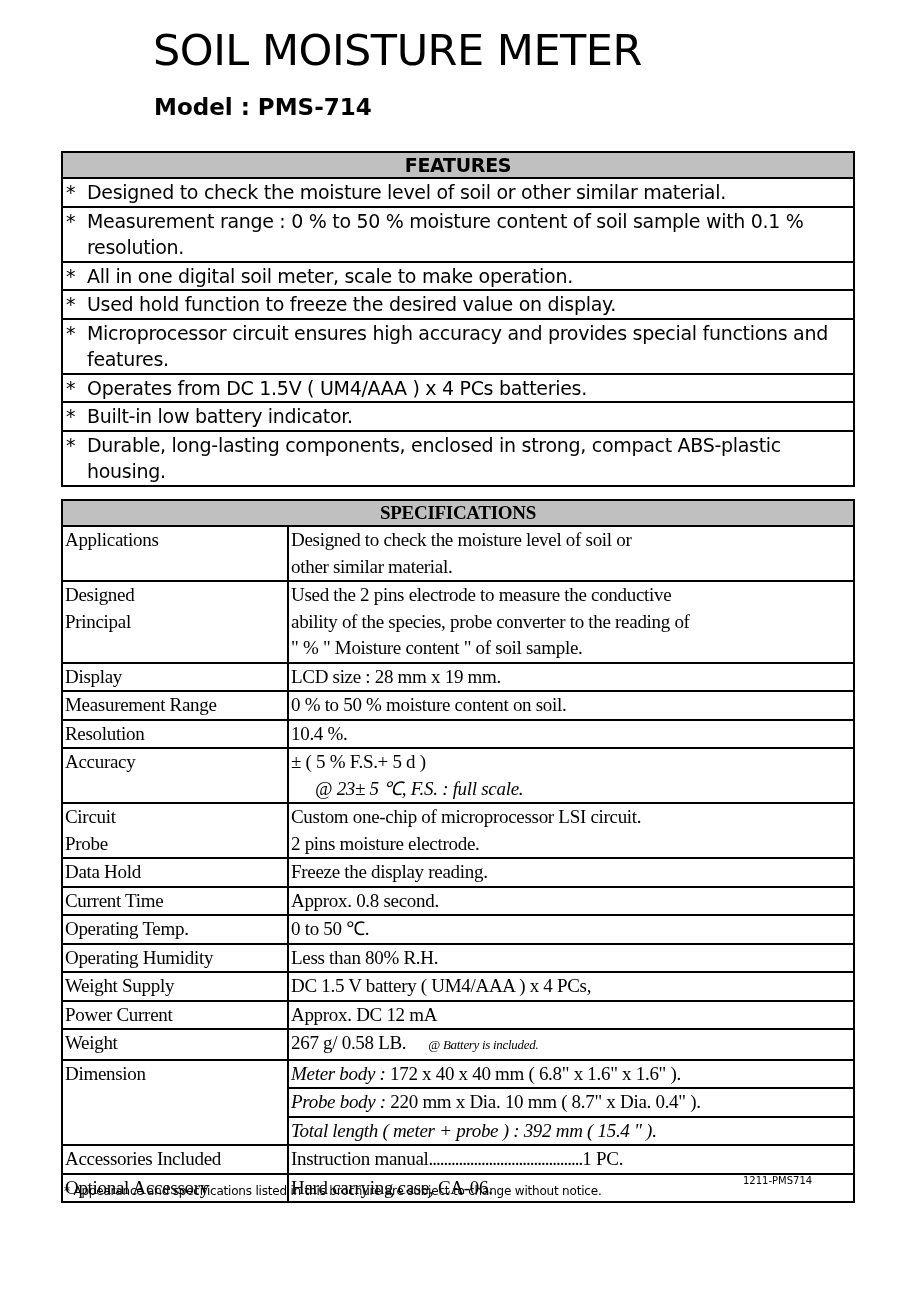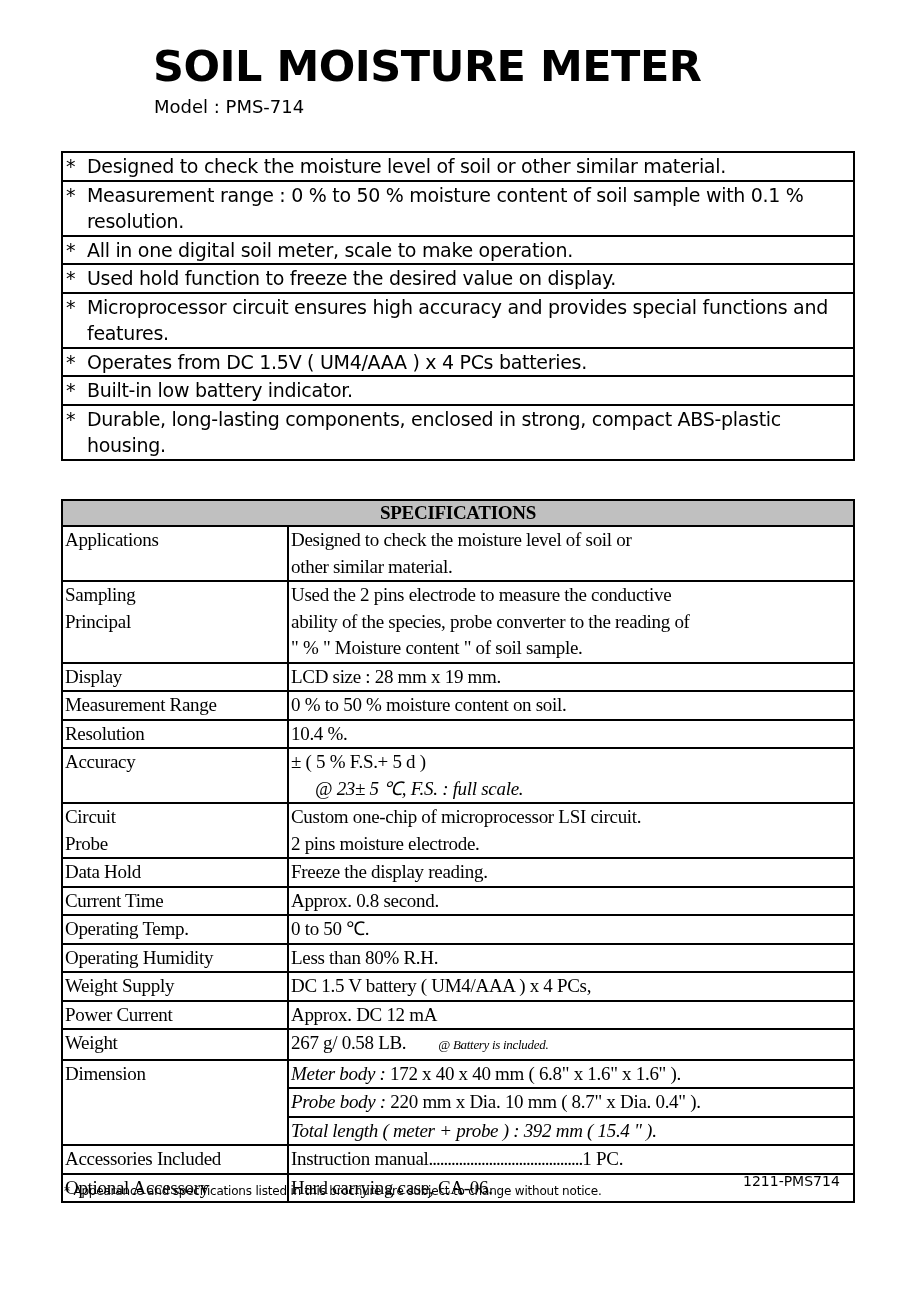--- a/index.html
+++ b/index.html
@@ -1,40 +1,43 @@
 <!DOCTYPE html>
 <html><head>
 <meta charset="utf-8">
 <style>
   html, body { margin:0; padding:0; background:#ffffff; }
   body { width:911px; height:1310px; position:relative; font-family:"DejaVu Sans", sans-serif; color:#000; overflow:hidden; }
-  .title { position:absolute; left:153px; top:40px; font-family:"DejaVu Sans", sans-serif; font-weight:bold; font-size:43px; letter-spacing:-0.5px; line-height:52px; white-space:nowrap;text-align:right; }
-  .subtitle { position:absolute; left:154px; top:92px; font-weight:normal; font-size:18px; line-height:30px; white-space:nowrap; }
+  .title { position:absolute; left:153px; top:24px; font-family:"DejaVu Sans", sans-serif; font-weight:normal; font-size:43px; letter-spacing:-0.5px; line-height:52px; white-space:nowrap;text-align:right; }
+  .subtitle { position:absolute; left:154px; top:92px; font-weight:bold; font-size:23px; line-height:30px; white-space:nowrap; }
   table { border-collapse:collapse; position:absolute; left:61px; width:794px; table-layout:fixed; }
   td, th { border:2px solid #000; padding:0 2px; font-size:19px; line-height:26.5px; vertical-align:top; text-align:left; font-weight:normal; letter-spacing:-0.3px; }
   th.head { background:#c0c0c0; text-align:center; font-weight:bold; font-size:19px; line-height:24px; padding:0; }
   #features { top:151px; }
   #features td { padding-left:24px; position:relative; }
   #features td .star { position:absolute; left:3px; top:0; }
   #specs { top:499px;font-family:Liberation Serif, serif; }
   #specs td.k { width:220px; }
   .it { font-style:italic; }
-  .note { font-style:italic; font-size:13px; margin-left:32px; }
+  .note { font-style:italic; font-size:13px; margin-left:22px; }
   .footer { position:absolute; left:64px; top:1171px; font-size:12px; line-height:20px; white-space:nowrap; letter-spacing:-0.2px;margin-top:10px; }
-  .footcode { position:absolute; left:743px; top:1171px; font-size:14px; line-height:20px; white-space:nowrap; }
+  .footcode { position:absolute; left:743px; top:1171px; font-size:10px; line-height:20px; white-space:nowrap; }
   .dots { letter-spacing:-1px; }
 </style>
 </head>
 <body>
 
 <div class="title">SOIL MOISTURE METER</div>
 <div class="subtitle">Model : PMS-714</div>
 
 <table id="features">
   <tbody>
+      <tr>
+        <th class="head">FEATURES</th>
+      </tr>
   <tr>
         <td><span class="star">*</span><span>Designed to check the moisture level of soil or other similar material.</span></td>
       </tr>
   <tr>
         <td><span class="star">*</span><span>Measurement range : 0 % to 50 % moisture content of soil sample with 0.1 % resolution.</span></td>
       </tr>
   <tr>
         <td><span class="star">*</span><span>All in one digital soil meter, scale to make operation.</span></td>
       </tr>
   <tr>
@@ -67,21 +70,21 @@
 
   <tr>
     <td class="k">Applications</td>
     <td>
           <div>Designed to check the moisture level of soil or</div>
           <div>other similar material.</div>
         </td>
   </tr>
   <tr>
     <td class="k">
-          <div>Sampling</div>
+          <div>Designed</div>
           <div>Principal</div>
         </td>
     <td>
           <div>Used the 2 pins electrode to measure the conductive</div>
           <div>ability of the species,  probe converter to the reading of</div>
           <div>" % " Moisture content " of soil sample.</div>
         </td>
   </tr>
   <tr>
     <td class="k">Display</td>

